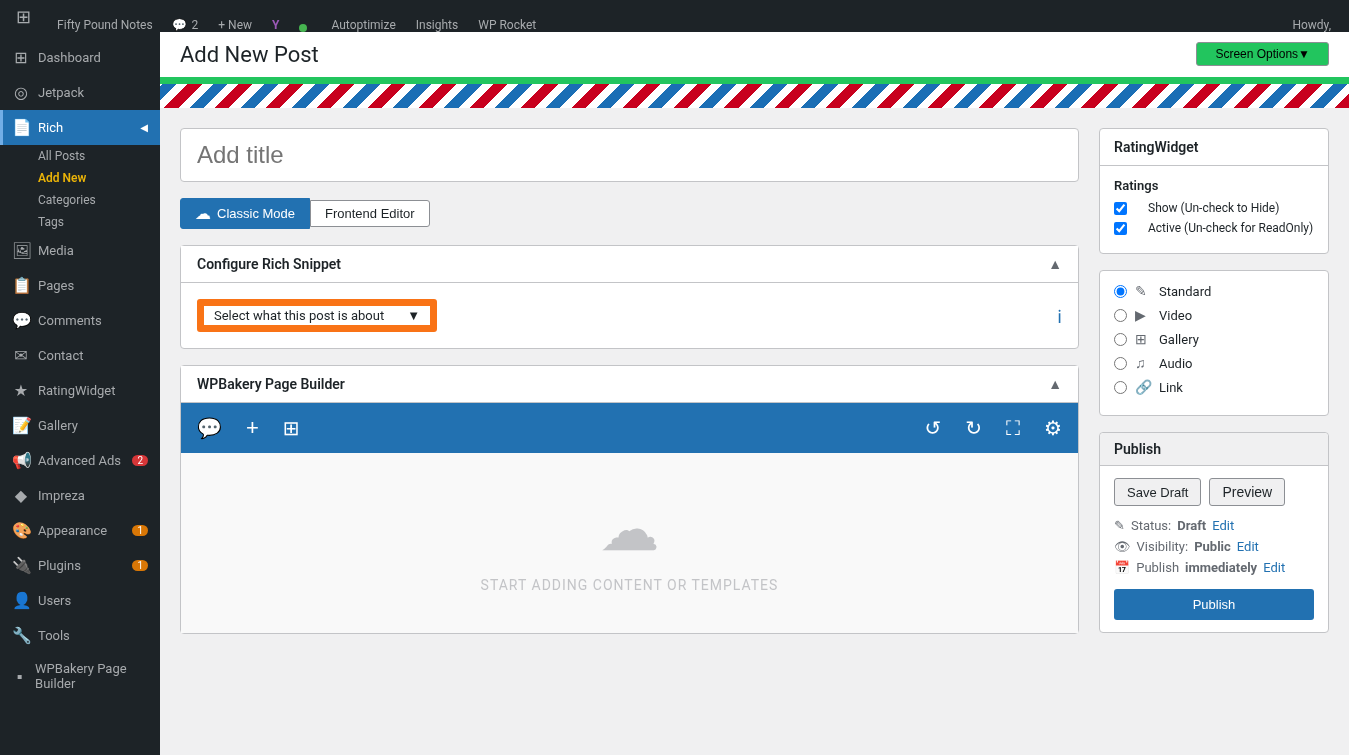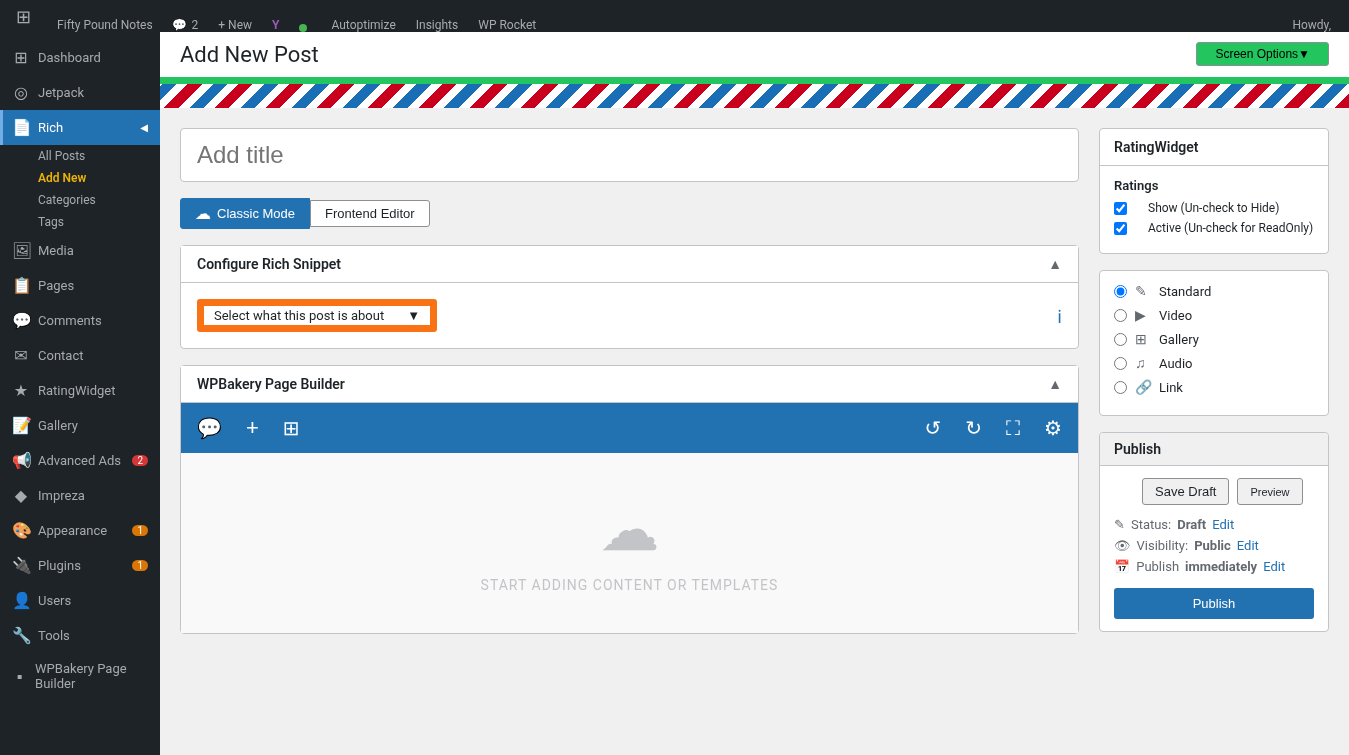--- a/index.html
+++ b/index.html
@@ -233,28 +233,27 @@
     .publish-content { padding: 12px 14px; }
     .publish-btn-row { display: flex; gap: 8px; margin-bottom: 12px; }
     .save-draft-btn {
       background: #f0f0f1;
       border: 1px solid #8c8f94;
       border-radius: 3px;
       padding: 5px 12px;
       font-size: 13px;
       cursor: pointer;
       color: #1d2327;
-      margin-left: 28px;
     }
     .preview-btn {
       background: #f0f0f1;
       border: 1px solid #8c8f94;
       border-radius: 3px;
       padding: 5px 12px;
-      font-size: 11px;
+      font-size: 14px;
       cursor: pointer;
       color: #1d2327;
     }
     .publish-row { display: flex; align-items: center; gap: 6px; font-size: 13px; margin-bottom: 6px; color: #646970; }
     .publish-row a { color: #2271b1; text-decoration: none; }
     .publish-main-btn {
       background: #2271b1;
       color: #fff;
       border: none;
       border-radius: 3px;

